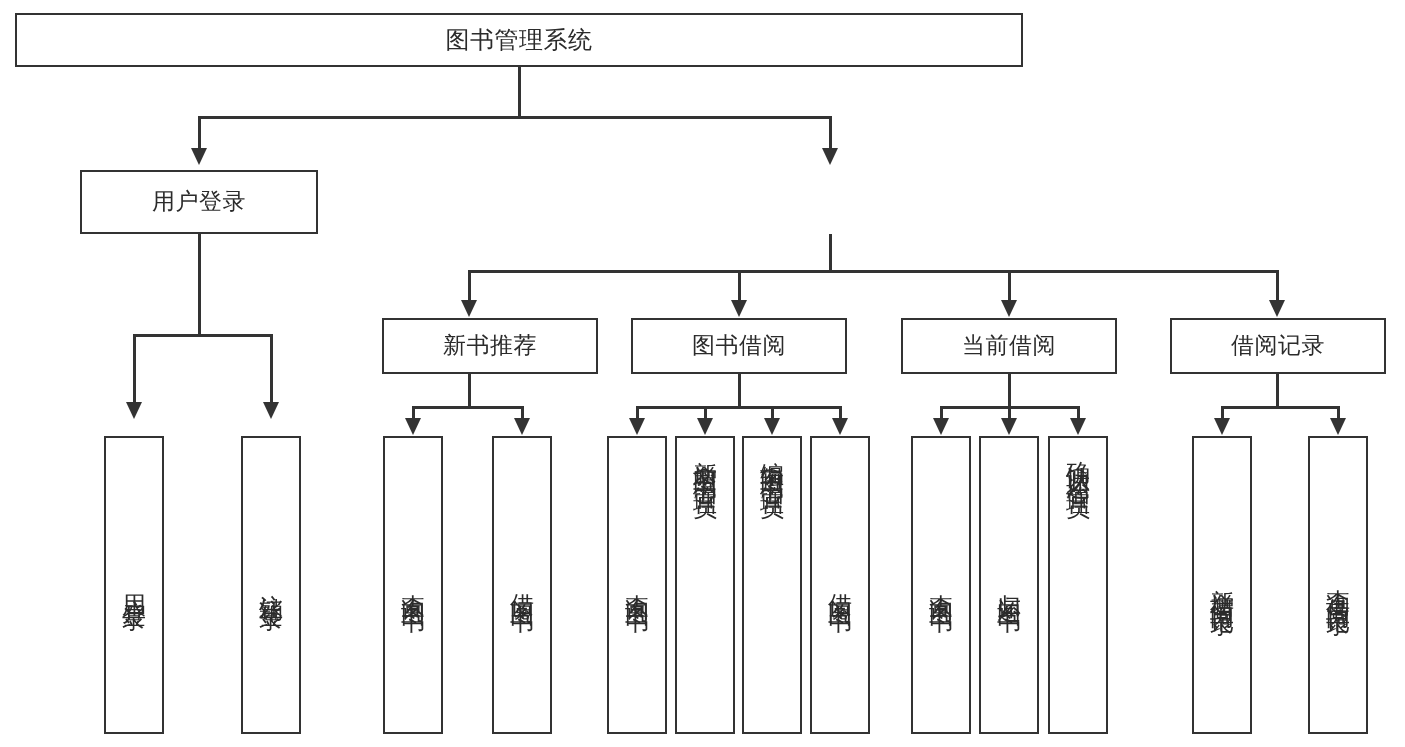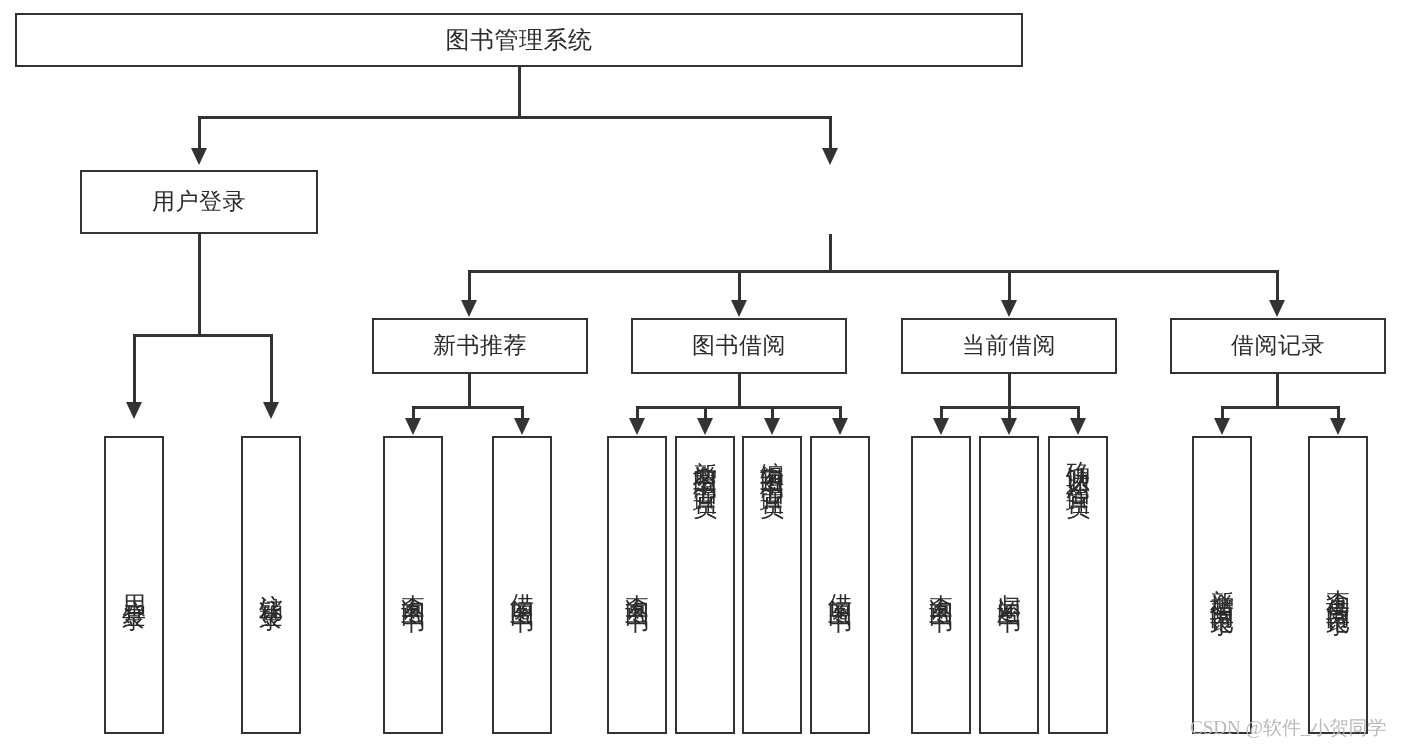--- a/index.html
+++ b/index.html
@@ -120,21 +120,21 @@
   <div class="hline" style="left:468px; top:270px; width:808px;"></div>
   <div class="vline" style="left:468px; top:270px; height:32px;"></div>
   <div class="arrow" style="left:461px; top:300px;"></div>
   <div class="vline" style="left:738px; top:270px; height:32px;"></div>
   <div class="arrow" style="left:731px; top:300px;"></div>
   <div class="vline" style="left:1008px; top:270px; height:32px;"></div>
   <div class="arrow" style="left:1001px; top:300px;"></div>
   <div class="vline" style="left:1276px; top:270px; height:32px;"></div>
   <div class="arrow" style="left:1269px; top:300px;"></div>
 
-  <div class="node horiz" style="left:372px; top:318px; width:216px; height:56px;">
+  <div class="node horiz" style="left:382px; top:318px; width:216px; height:56px;">
     <span class="label">新书推荐</span>
   </div>
   <div class="node horiz" style="left:631px; top:318px; width:216px; height:56px;">
     <span class="label">图书借阅</span>
   </div>
   <div class="node horiz" style="left:1170px; top:318px; width:216px; height:56px;">
     <span class="label">借阅记录</span>
   </div>
   <div class="node horiz" style="left:901px; top:318px; width:216px; height:56px;">
     <span class="label">当前借阅</span>
@@ -211,15 +211,14 @@
     <span class="label">确认归还（管理员）</span>
   </div>
 
   <div class="node vert centered" style="left:1192px; top:436px; width:60px; height:298px;">
     <span class="label">新增借阅记录</span>
   </div>
   <div class="node vert centered" style="left:1308px; top:436px; width:60px; height:298px;">
     <span class="label">查询借阅记录</span>
   </div>
 
-  <div class="watermark" style="left:1190px; top:715px;">CSDN @软件_小贺同学</div>
 
 </div>
 
 </body></html>

